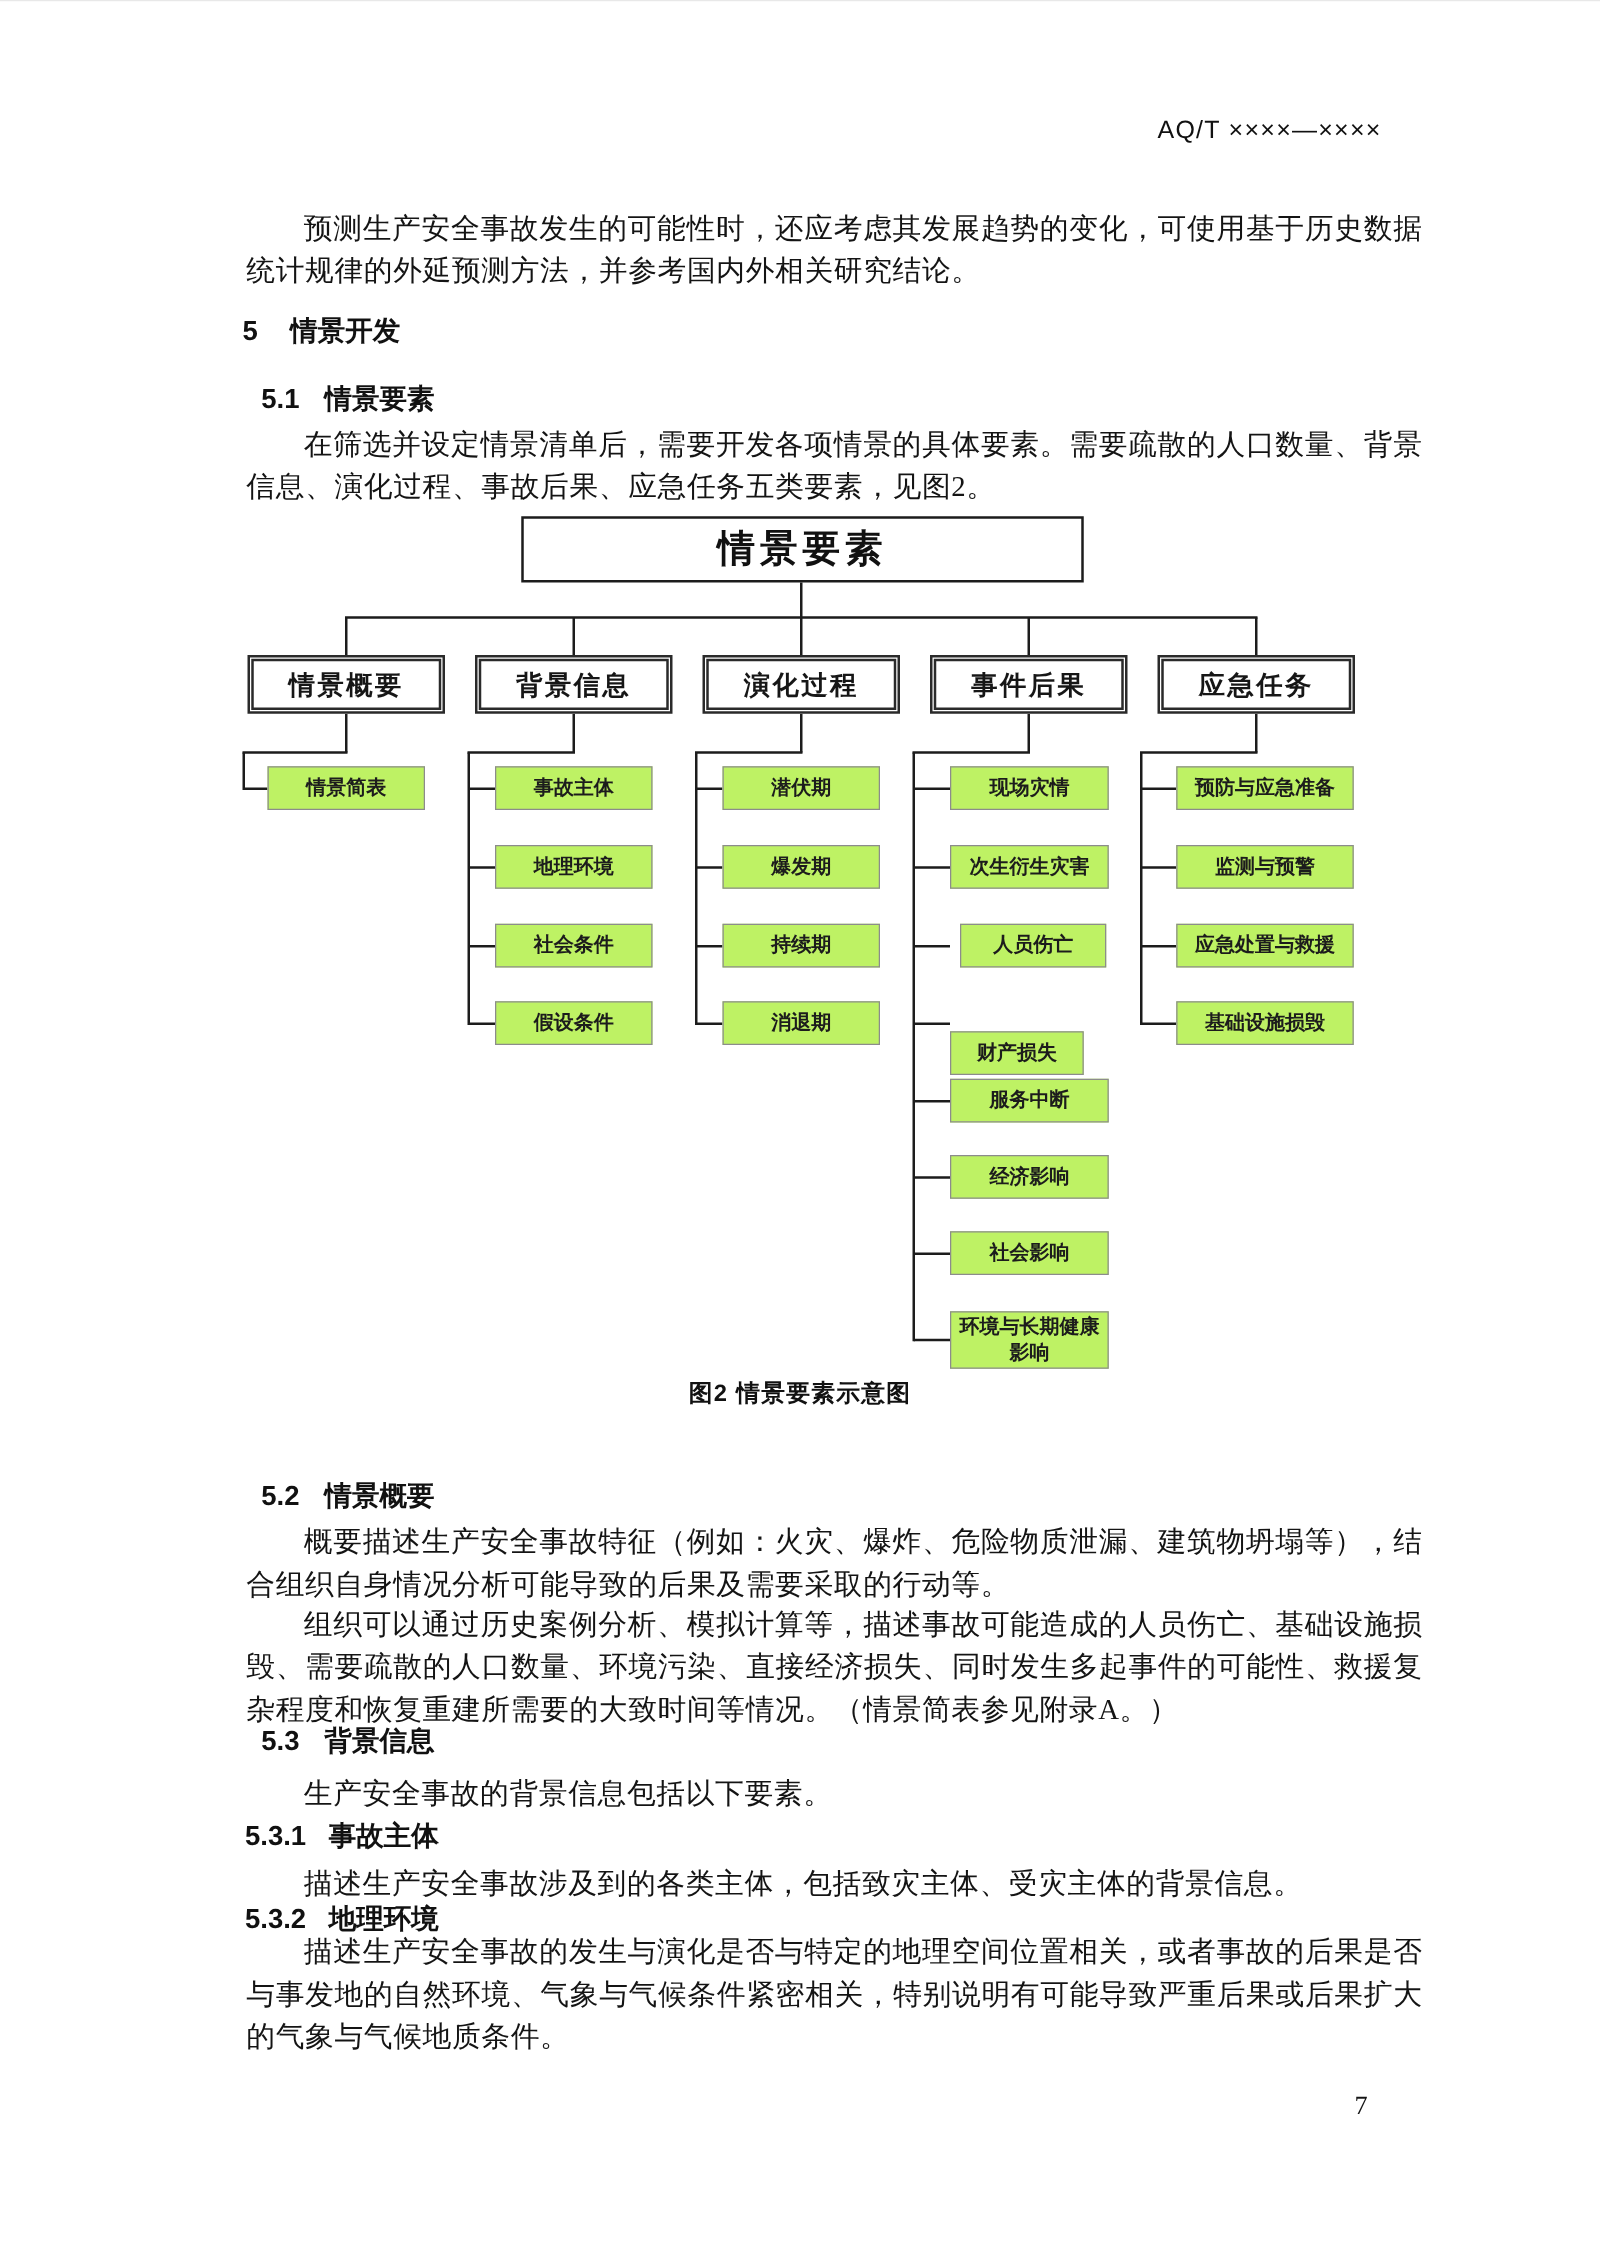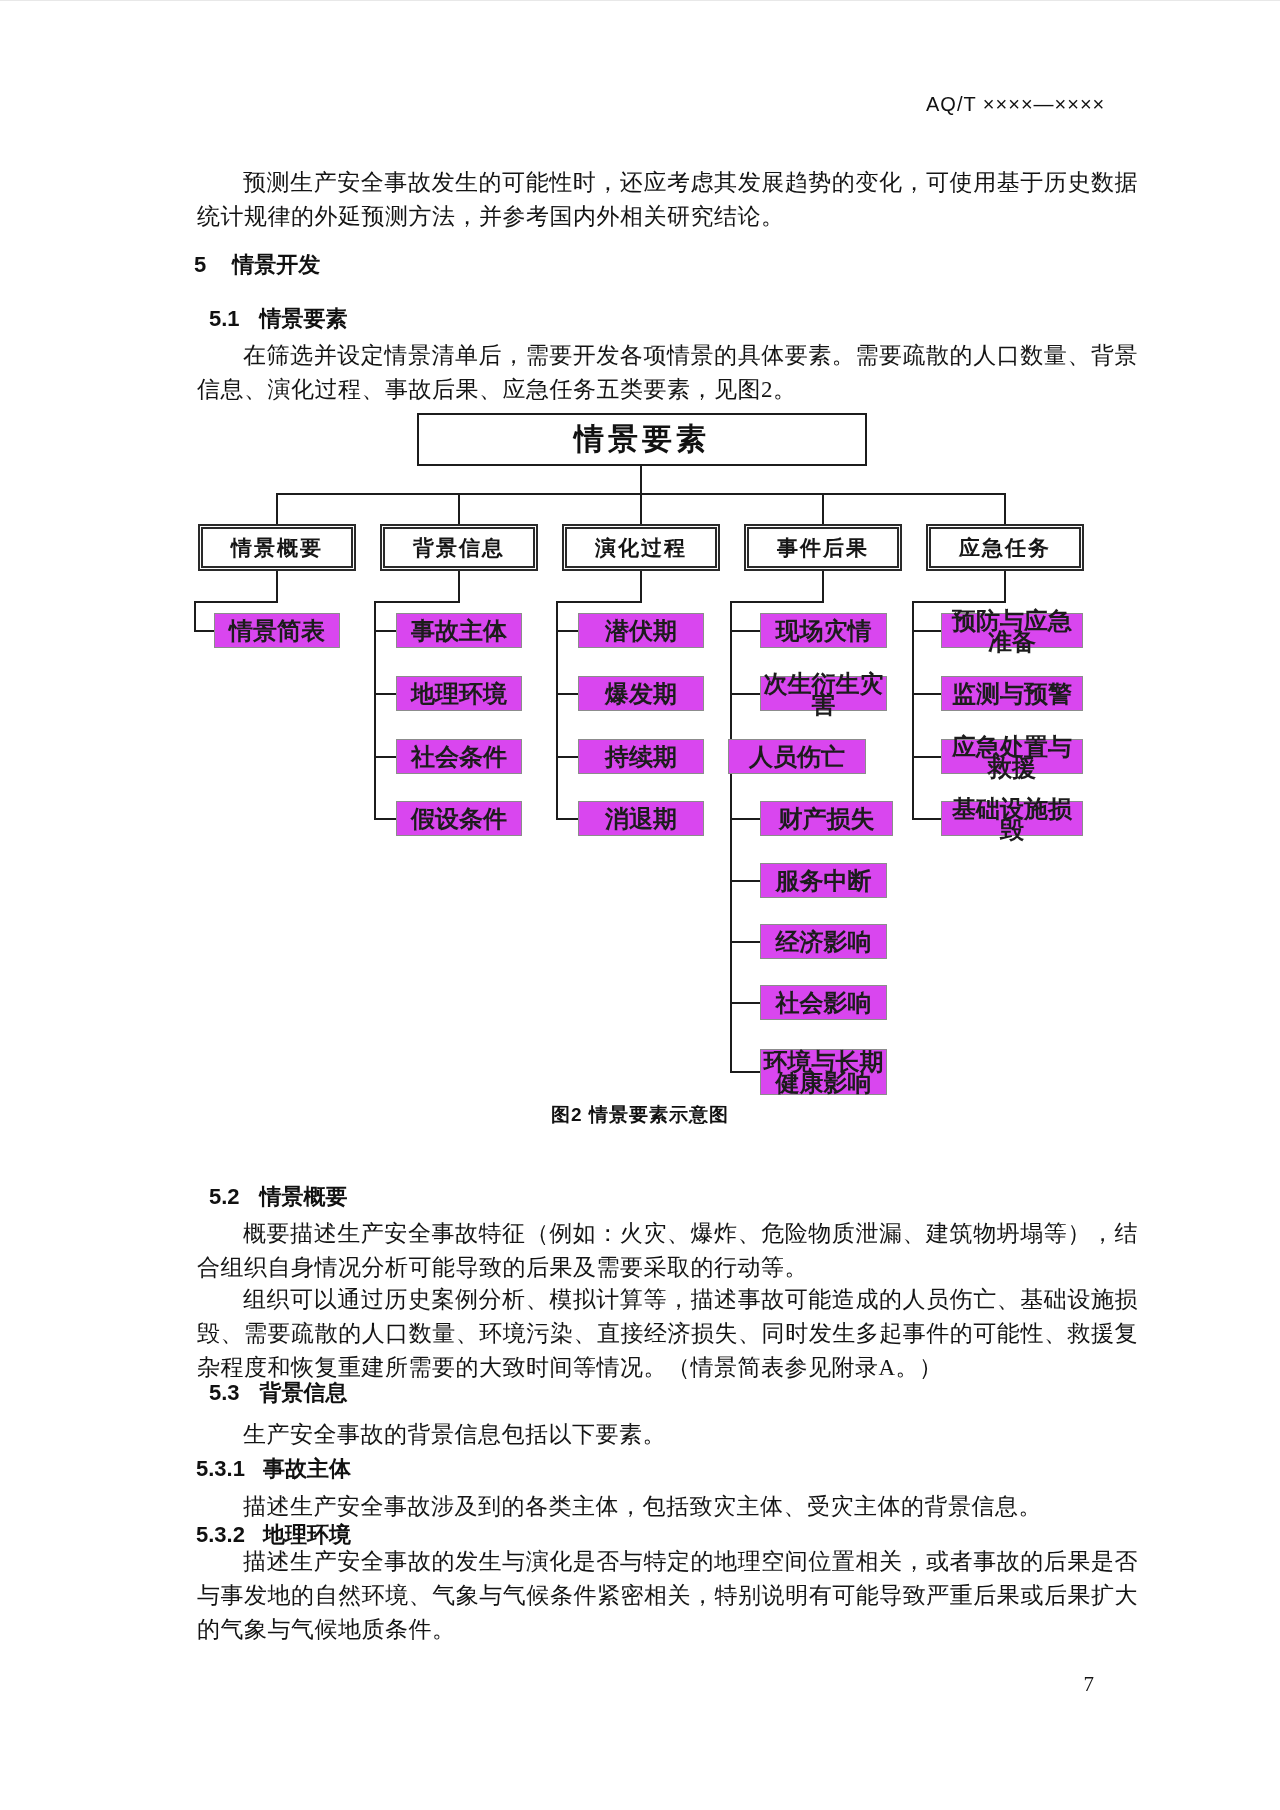--- a/index.html
+++ b/index.html
@@ -34,23 +34,23 @@
     box-sizing:border-box;border:2px solid #1c1c1c;background:#fff;
     display:flex;align-items:center;justify-content:center;
     font-size:30px;font-weight:bold;letter-spacing:4px;color:#111;
   }
   .branch-box{
     position:absolute;box-sizing:border-box;border:5px double #2a2a2a;background:#fff;
     display:flex;align-items:center;justify-content:center;
     font-size:21px;font-weight:bold;letter-spacing:2px;color:#161616;
   }
   .child-box{
-    position:absolute;box-sizing:border-box;border:1px solid #8c8c8c;background:#d946ef;
+    position:absolute;box-sizing:border-box;border:1px solid #8c8c8c;background:#bef264;
     display:flex;align-items:center;justify-content:center;text-align:center;
-    font-size:24px;font-weight:600;line-height:21px;color:#1c1c1c;padding:1px 2px;
+    font-size:16px;font-weight:600;line-height:21px;color:#1c1c1c;padding:1px 2px;
   }
   .cline{position:absolute;background:#1c1c1c;}
   .fig-caption{
     position:absolute;left:0;top:1101px;width:1280px;text-align:center;
     font-size:19px;font-weight:bold;letter-spacing:1px;color:#111;
     font-family:"Liberation Sans","DejaVu Sans",sans-serif;
   }
   .page-num{
     position:absolute;top:1671px;right:186px;font-size:21px;color:#141414;
     font-family:"Liberation Serif","DejaVu Serif",serif;
@@ -116,23 +116,23 @@
       <div class="child-box" style="left: 578px; top: 800px; width: 126px; height: 35px;">消退期</div>
       <div class="branch-box" style="left: 562px; top: 523px; width: 158px; height: 47px;">演化过程</div>
       <div class="cline" style="left: 822px; top: 570px; width: 2px; height: 31px; background: rgb(28, 28, 28);"></div>
       <div class="cline" style="left: 730px; top: 600px; width: 94px; height: 2px; background: rgb(28, 28, 28);"></div>
       <div class="cline" style="left: 730px; top: 601px; width: 2px; height: 471px; background: rgb(28, 28, 28);"></div>
       <div class="cline" style="left: 731px; top: 628.5px; width: 29px; height: 2px; background: rgb(28, 28, 28);"></div>
       <div class="child-box" style="left: 760px; top: 612px; width: 127px; height: 35px;">现场灾情</div>
       <div class="cline" style="left: 731px; top: 691.5px; width: 29px; height: 2px; background: rgb(28, 28, 28);"></div>
       <div class="child-box" style="left: 760px; top: 675px; width: 127px; height: 35px;">次生衍生灾害</div>
       <div class="cline" style="left: 731px; top: 754.5px; width: 29px; height: 2px; background: rgb(28, 28, 28);"></div>
-      <div class="child-box" style="left: 728px; top: 738px; width: 138px; height: 35px;">人员伤亡</div>
+      <div class="child-box" style="left: 768px; top: 738px; width: 117px; height: 35px;">人员伤亡</div>
       <div class="cline" style="left: 731px; top: 816.5px; width: 29px; height: 2px; background: rgb(28, 28, 28);"></div>
-      <div class="child-box" style="left: 760px; top: 800px; width: 133px; height: 35px;">财产损失</div>
+      <div class="child-box" style="left: 760px; top: 824px; width: 107px; height: 35px;">财产损失</div>
       <div class="cline" style="left: 731px; top: 878.5px; width: 29px; height: 2px; background: rgb(28, 28, 28);"></div>
       <div class="child-box" style="left: 760px; top: 862px; width: 127px; height: 35px;">服务中断</div>
       <div class="cline" style="left: 731px; top: 939.5px; width: 29px; height: 2px; background: rgb(28, 28, 28);"></div>
       <div class="child-box" style="left: 760px; top: 923px; width: 127px; height: 35px;">经济影响</div>
       <div class="cline" style="left: 731px; top: 1000.5px; width: 29px; height: 2px; background: rgb(28, 28, 28);"></div>
       <div class="child-box" style="left: 760px; top: 984px; width: 127px; height: 35px;">社会影响</div>
       <div class="cline" style="left: 731px; top: 1070px; width: 29px; height: 2px; background: rgb(28, 28, 28);"></div>
       <div class="child-box" style="left: 760px; top: 1048px; width: 127px; height: 46px;">环境与长期健康影响</div>
       <div class="branch-box" style="left: 744px; top: 523px; width: 158px; height: 47px;">事件后果</div>
       <div class="cline" style="left: 1004px; top: 570px; width: 2px; height: 31px; background: rgb(28, 28, 28);"></div>

